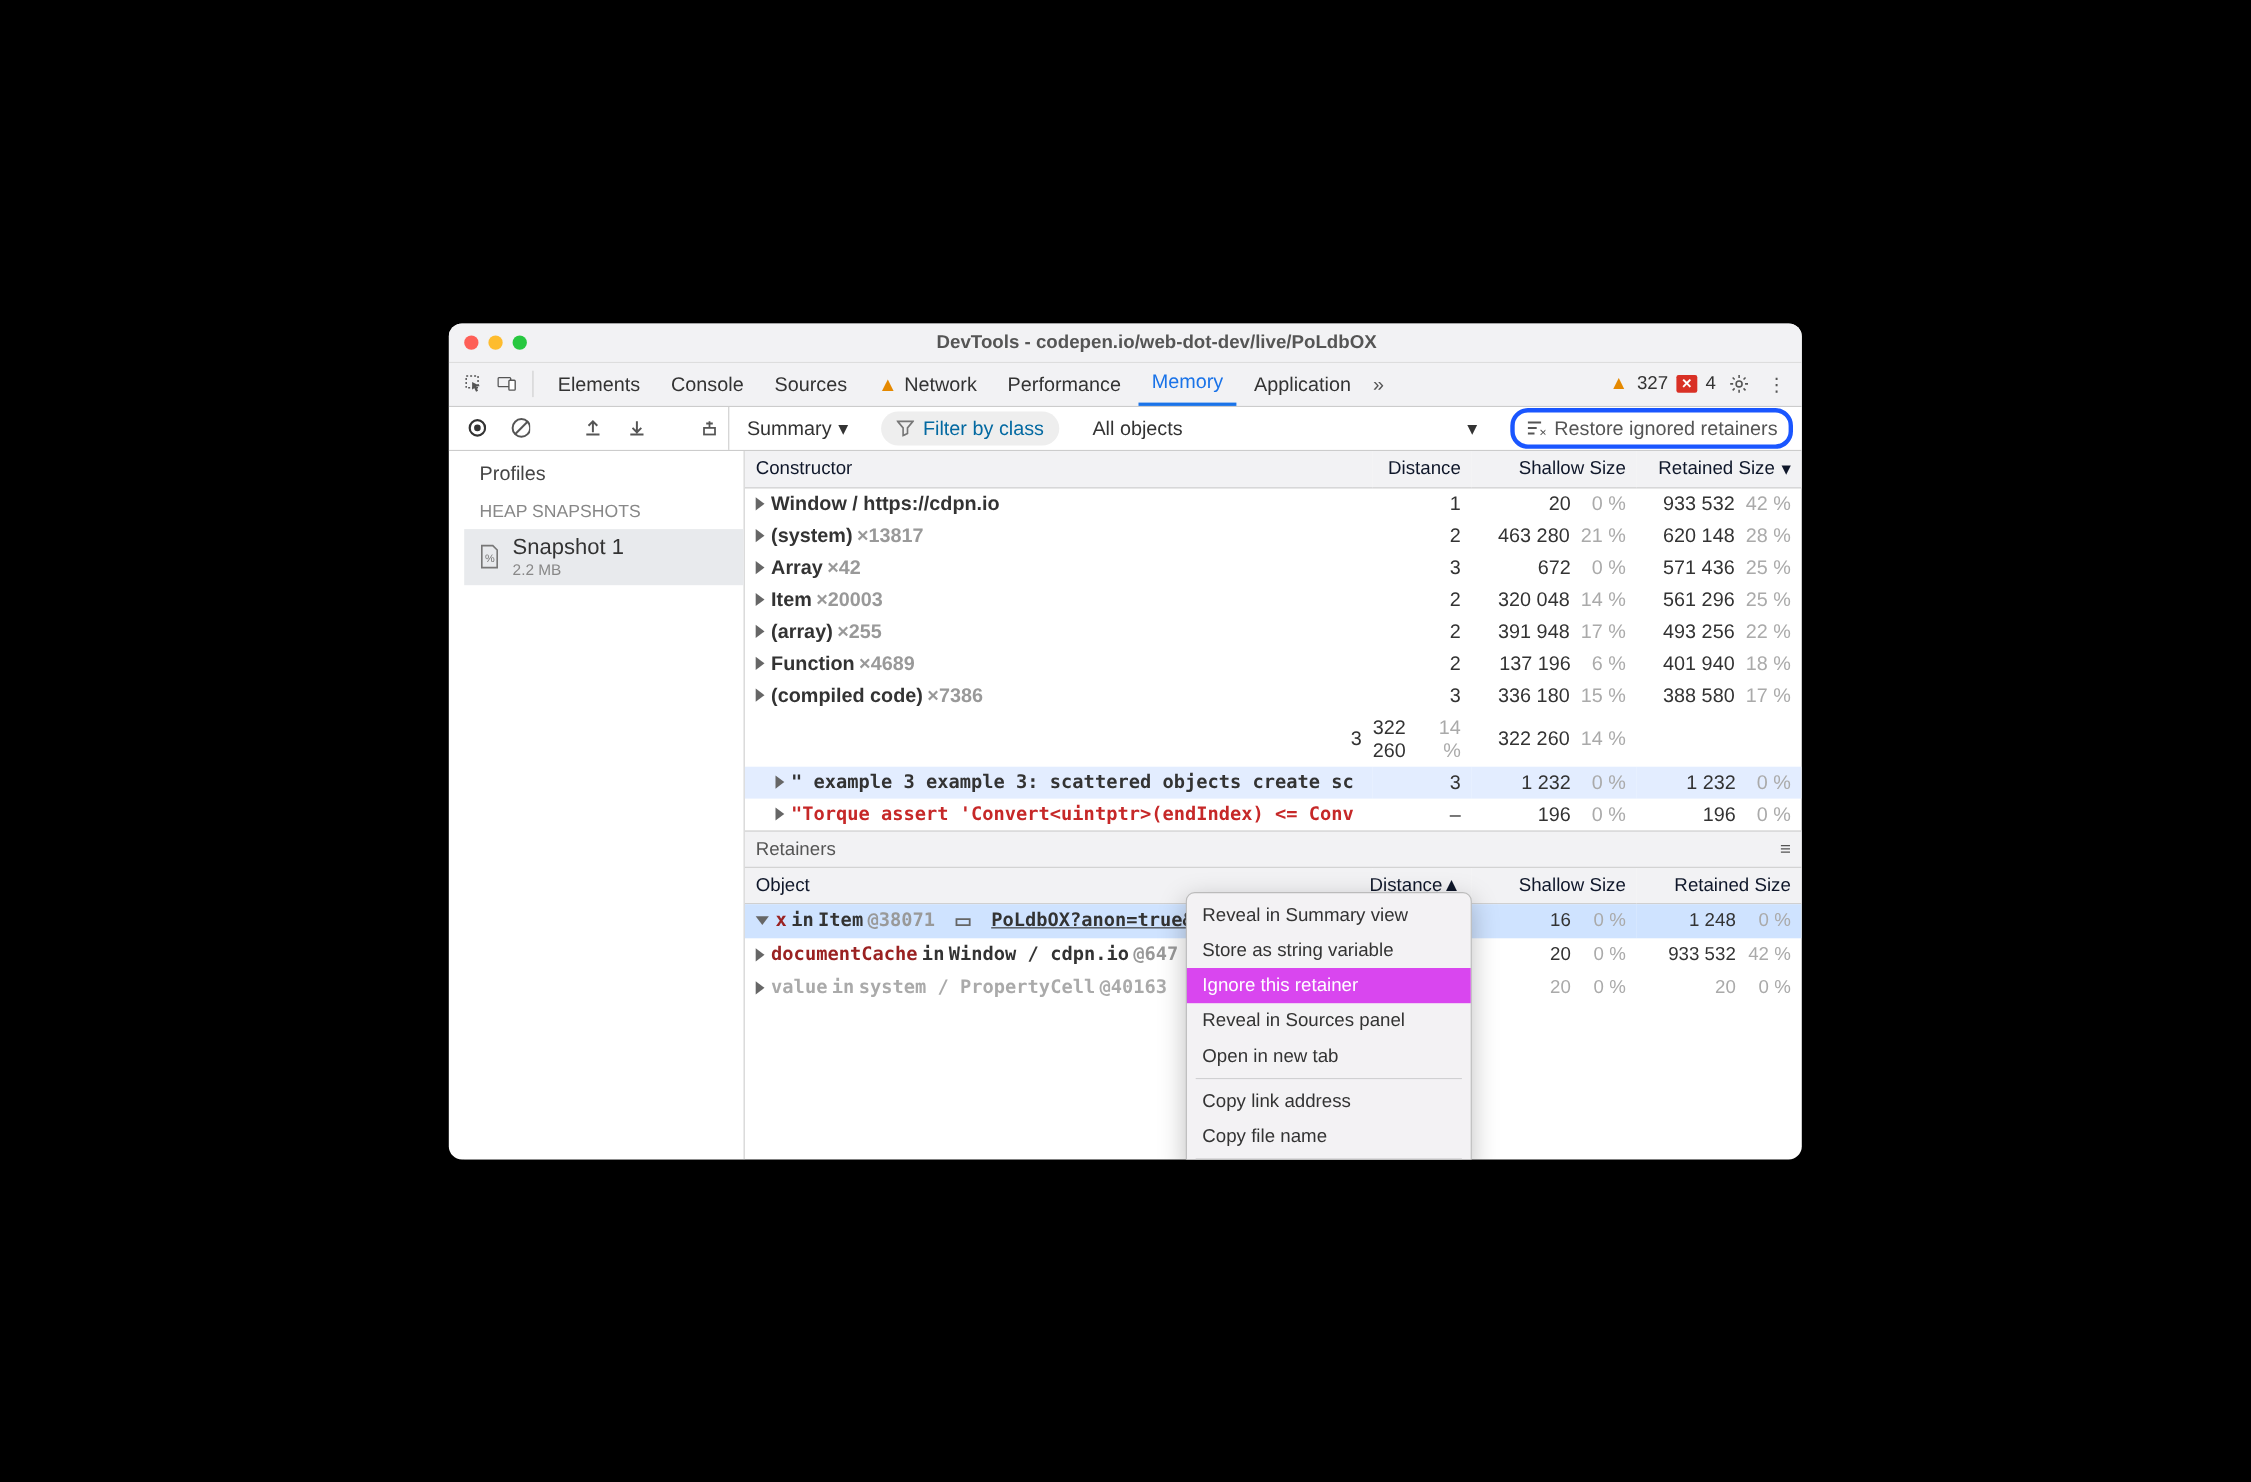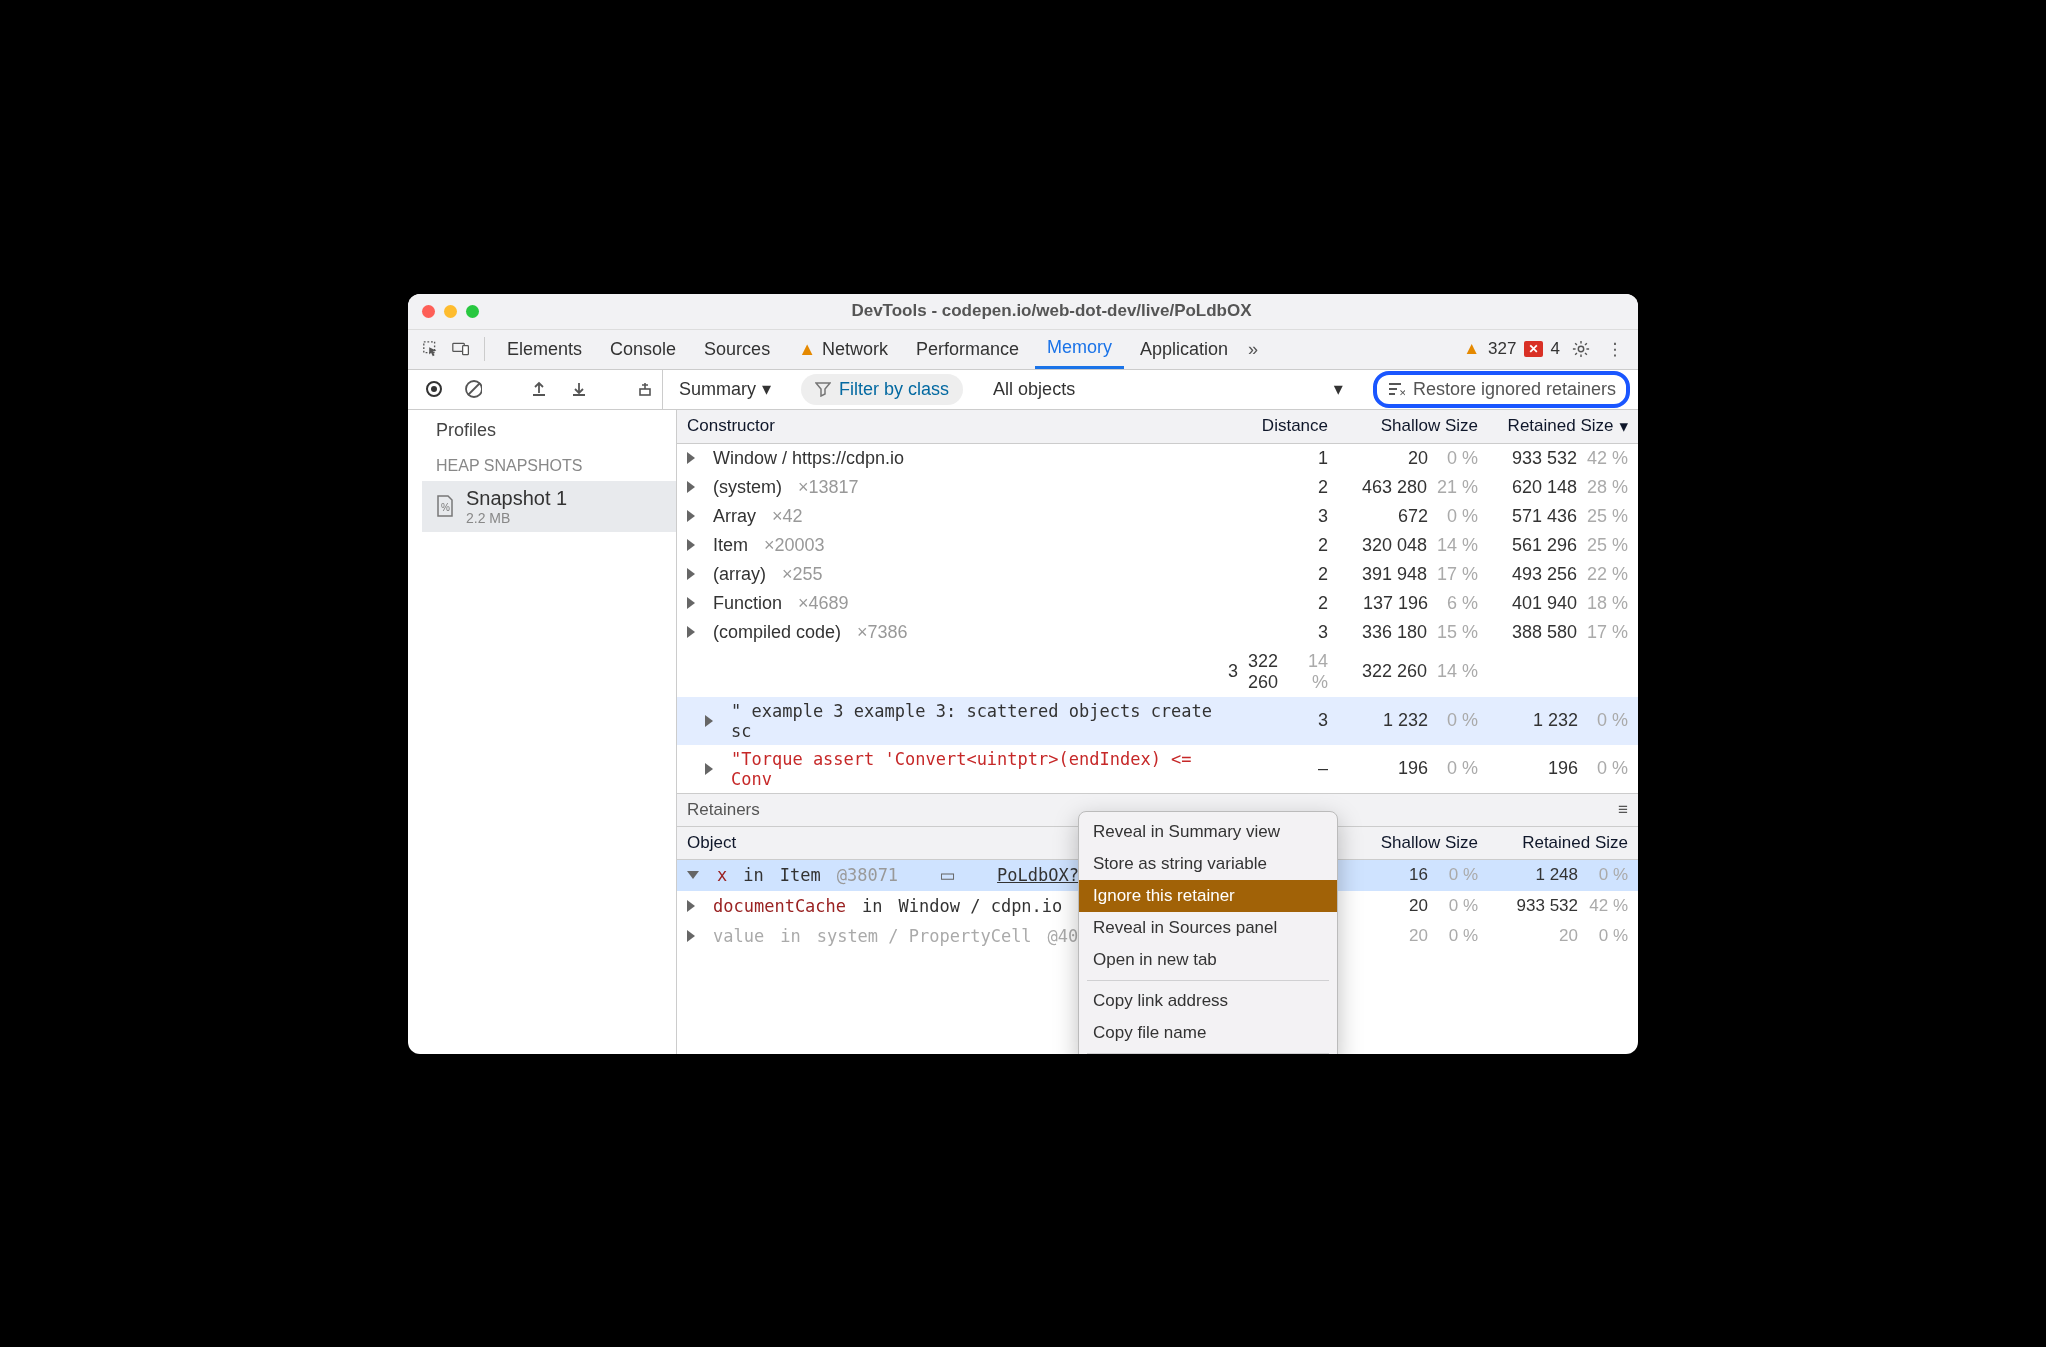--- a/index.html
+++ b/index.html
@@ -81,21 +81,21 @@
 .side-item .ic { color:#666; }
 .side-item .lbl { font-size:20px; }
 .side-item .meta { font-size:14px; color:#888; }
 
 .main { flex:1; display:flex; flex-direction:column; overflow:hidden; position:relative;}
 .grid { display:grid; grid-template-columns: 1fr 90px 150px 150px; }
 .hdr { background:#f2f2f4; border-bottom:1px solid #ccc; font-size:17px; color:#0f172a; padding:6px 10px; display:flex; align-items:center;}
 .hdr.r { justify-content:flex-end; gap:6px;}
 .cell { padding:4px 10px; font-size:18px; border-bottom: none; display:flex; align-items:center; }
 .cell.r { justify-content:flex-end; }
-.ct { gap:16px; font-family:inherit; }
+.ct { gap:4px; font-family:inherit;font-weight:bold; }
 .tri { width:0; height:0; border-top:6px solid transparent; border-bottom:6px solid transparent; border-left:8px solid #666; margin-right:2px;}
 .tri.down { border-left:6px solid transparent; border-right:6px solid transparent; border-top:8px solid #666; border-bottom:none;}
 .muted { color:#999; }
 .pct { color:#aaa; margin-left:10px; min-width:40px; text-align:right;}
 .mono { font-family: Menlo, Consolas, monospace; font-size:17px; }
 .red { color:#c62828; }
 .indent1 { padding-left:28px; }
 .sel-row .cell { background:#e3edff; }
 
 .retainers-h { background:#f2f2f4; border-top:1px solid #ccc; border-bottom:1px solid #ccc; padding:6px 10px; font-size:17px; color:#555; display:flex; justify-content:space-between;}
@@ -108,21 +108,21 @@
 .frame-ic { color:#666; }
 
 .ctx-menu {
   position:absolute; left:670px; top:517px; width:260px;
   background:#f3f2f4; border:1px solid #bbb; border-radius:8px;
   box-shadow: 0 8px 24px rgba(0,0,0,0.25);
   padding:4px 0; font-size:17px;
   z-index:10;
 }
 .ctx-item { padding:6px 14px; display:flex; align-items:center; justify-content:space-between;}
-.ctx-item.hl { background:#a16207; color:#fff; }
+.ctx-item.hl { background:#d946ef; color:#fff; }
 .ctx-sep { height:1px; background:#d0d0d2; margin:4px 8px; }
 
 svg { display:block; }
 </style>
 </head>
 <body>
 
 <div class="window">
 
   <div class="titlebar">

